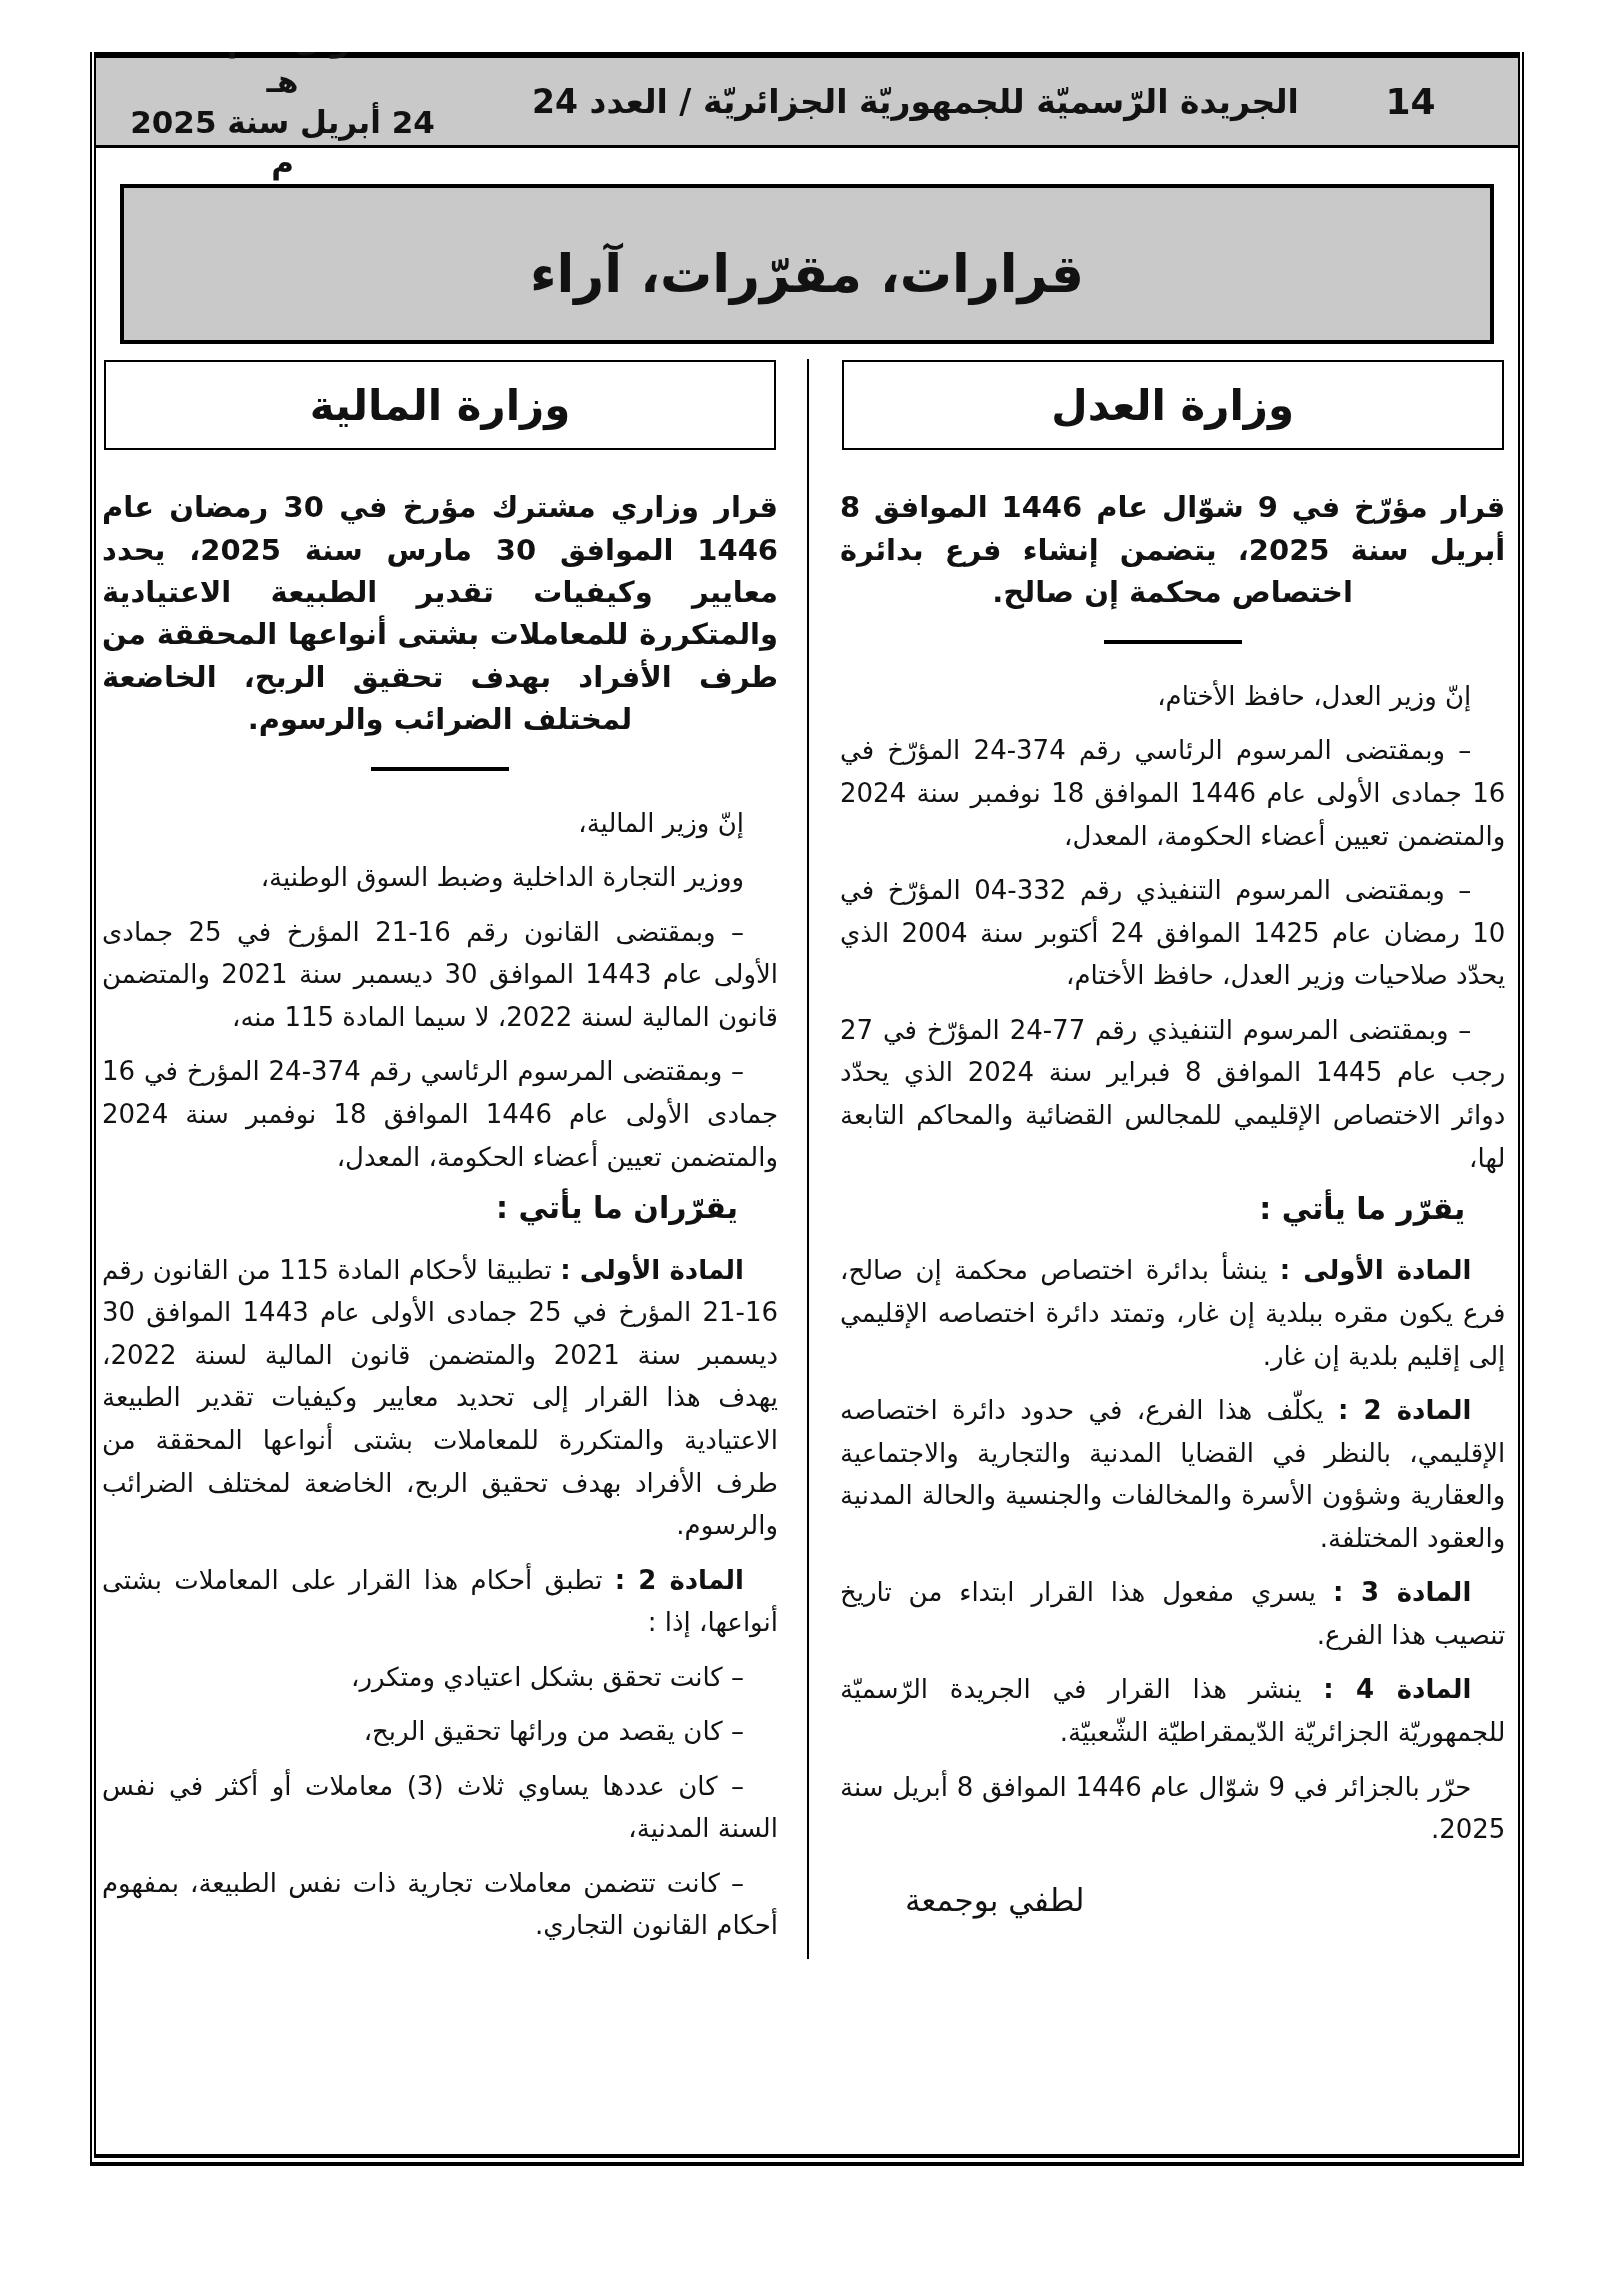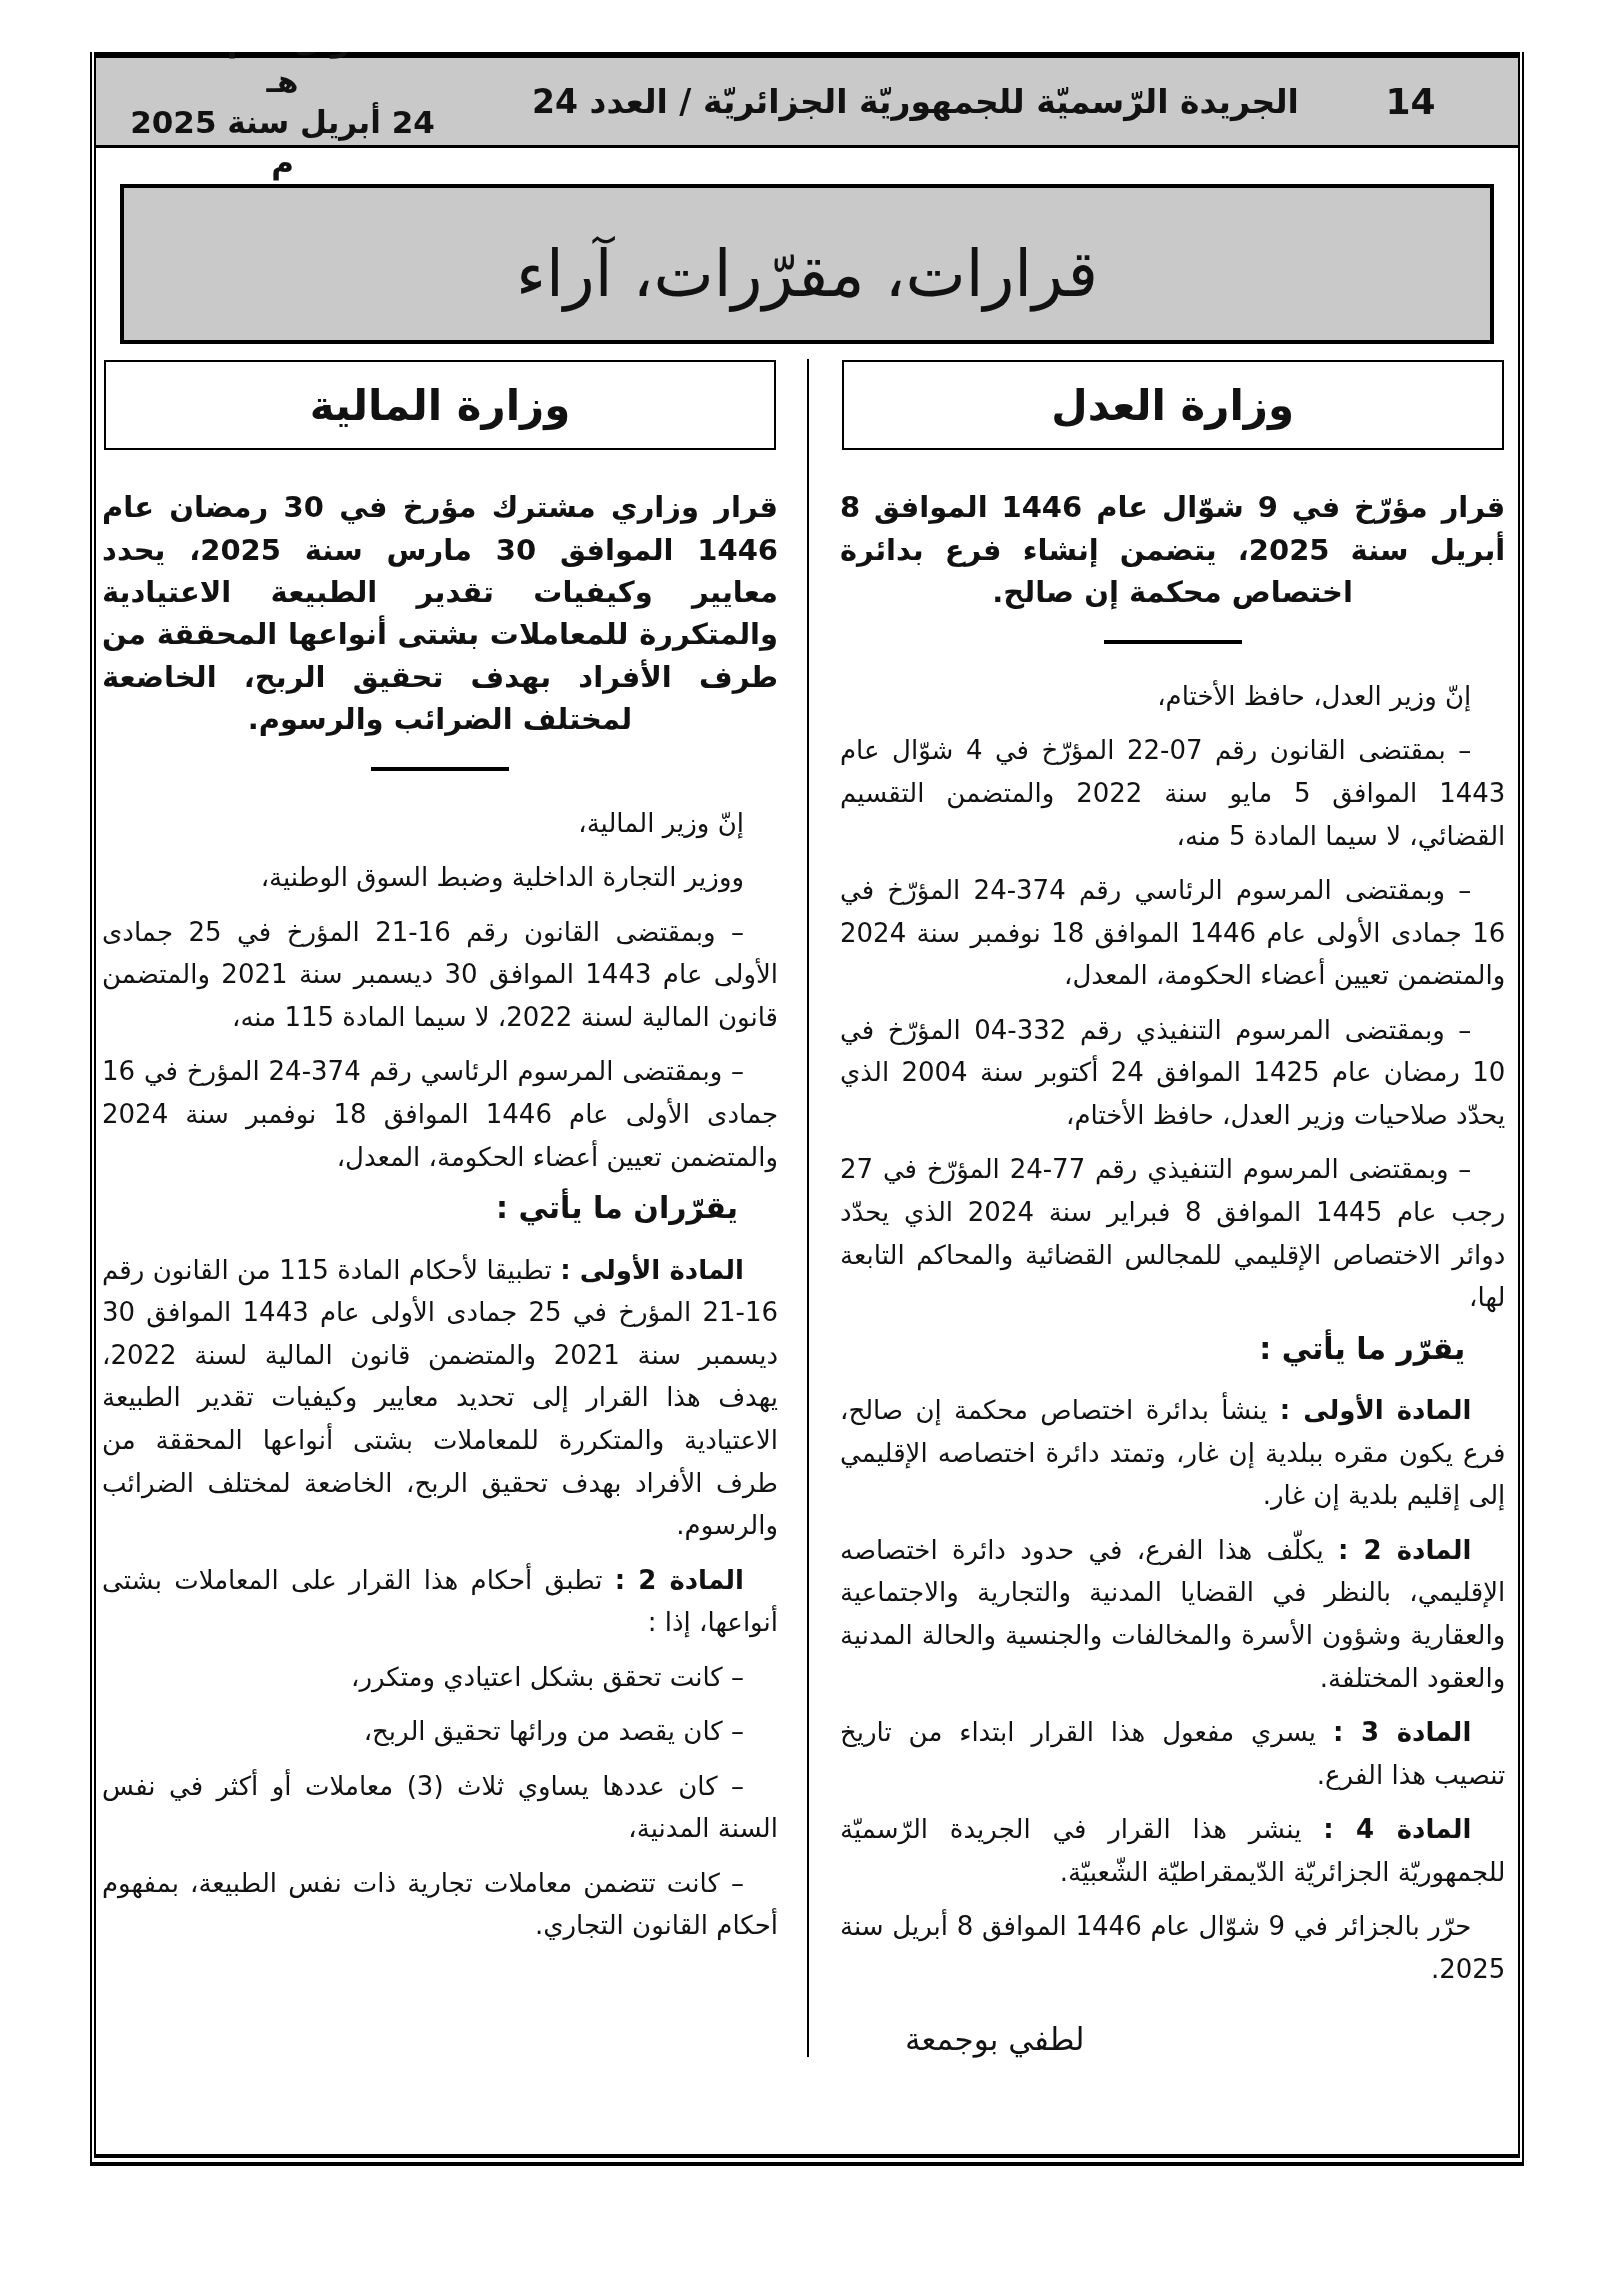--- a/index.html
+++ b/index.html
@@ -54,21 +54,21 @@
   
   
   .banner{
     margin:36px 24.4px 0;
     height:152px;
     background:var(--bar_gray);
     border:4.5px solid #000;
     display:flex;align-items:center;justify-content:center;
   }
   .banner-text{
-    font-size:64px;font-weight:normal;letter-spacing:0.9px;margin-top:20px;
+    font-size:52px;font-weight:bold;letter-spacing:0.9px;margin-top:20px;
   }
   
   .columns{
     display:flex;
     margin-top:14.5px;
     align-items:stretch;
   }
   .col{
     width:50%;
     box-sizing:border-box;
@@ -142,21 +142,20 @@
 
   <div class="columns">
 
     <section class="col col-justice">
       <div class="ministry-box">
         <span class="ministry-title">وزارة العدل</span>
       </div>
       <p class="decree-title">قرار مؤرّخ في 9 شوّال عام 1446 الموافق 8 أبريل سنة 2025، يتضمن إنشاء فرع بدائرة اختصاص محكمة إن صالح.</p>
       <div class="separator"></div>
       <p class="body-par">إنّ وزير العدل، حافظ الأختام،</p>
-      <p class="body-par">– بمقتضى القانون رقم 07-22 المؤرّخ في 4 شوّال عام 1443 الموافق 5 مايو سنة 2022 والمتضمن التقسيم القضائي، لا سيما المادة 5 منه،</p>
       <p class="body-par">– وبمقتضى المرسوم الرئاسي رقم 374-24 المؤرّخ في 16 جمادى الأولى عام 1446 الموافق 18 نوفمبر سنة 2024 والمتضمن تعيين أعضاء الحكومة، المعدل،</p>
       <p class="body-par">– وبمقتضى المرسوم التنفيذي رقم 332-04 المؤرّخ في 10 رمضان عام 1425 الموافق 24 أكتوبر سنة 2004 الذي يحدّد صلاحيات وزير العدل، حافظ الأختام،</p>
       <p class="body-par">– وبمقتضى المرسوم التنفيذي رقم 77-24 المؤرّخ في 27 رجب عام 1445 الموافق 8 فبراير سنة 2024 الذي يحدّد دوائر الاختصاص الإقليمي للمجالس القضائية والمحاكم التابعة لها،</p>
       <p class="decides">يقرّر ما يأتي :</p>
       <p class="body-par"><span class="art-label">المادة الأولى :</span> <span>ينشأ بدائرة اختصاص محكمة إن صالح، فرع يكون مقره ببلدية إن غار، وتمتد دائرة اختصاصه الإقليمي إلى إقليم بلدية إن غار.</span></p>
       <p class="body-par"><span class="art-label">المادة 2 :</span> <span>يكلّف هذا الفرع، في حدود دائرة اختصاصه الإقليمي، بالنظر في القضايا المدنية والتجارية والاجتماعية والعقارية وشؤون الأسرة والمخالفات والجنسية والحالة المدنية والعقود المختلفة.</span></p>
       <p class="body-par"><span class="art-label">المادة 3 :</span> <span>يسري مفعول هذا القرار ابتداء من تاريخ تنصيب هذا الفرع.</span></p>
       <p class="body-par"><span class="art-label">المادة 4 :</span> <span>ينشر هذا القرار في الجريدة الرّسميّة للجمهوريّة الجزائريّة الدّيمقراطيّة الشّعبيّة.</span></p>
       <p class="body-par issued">حرّر بالجزائر في 9 شوّال عام 1446 الموافق 8 أبريل سنة 2025.</p>
       <p class="signature">لطفي بوجمعة</p>

